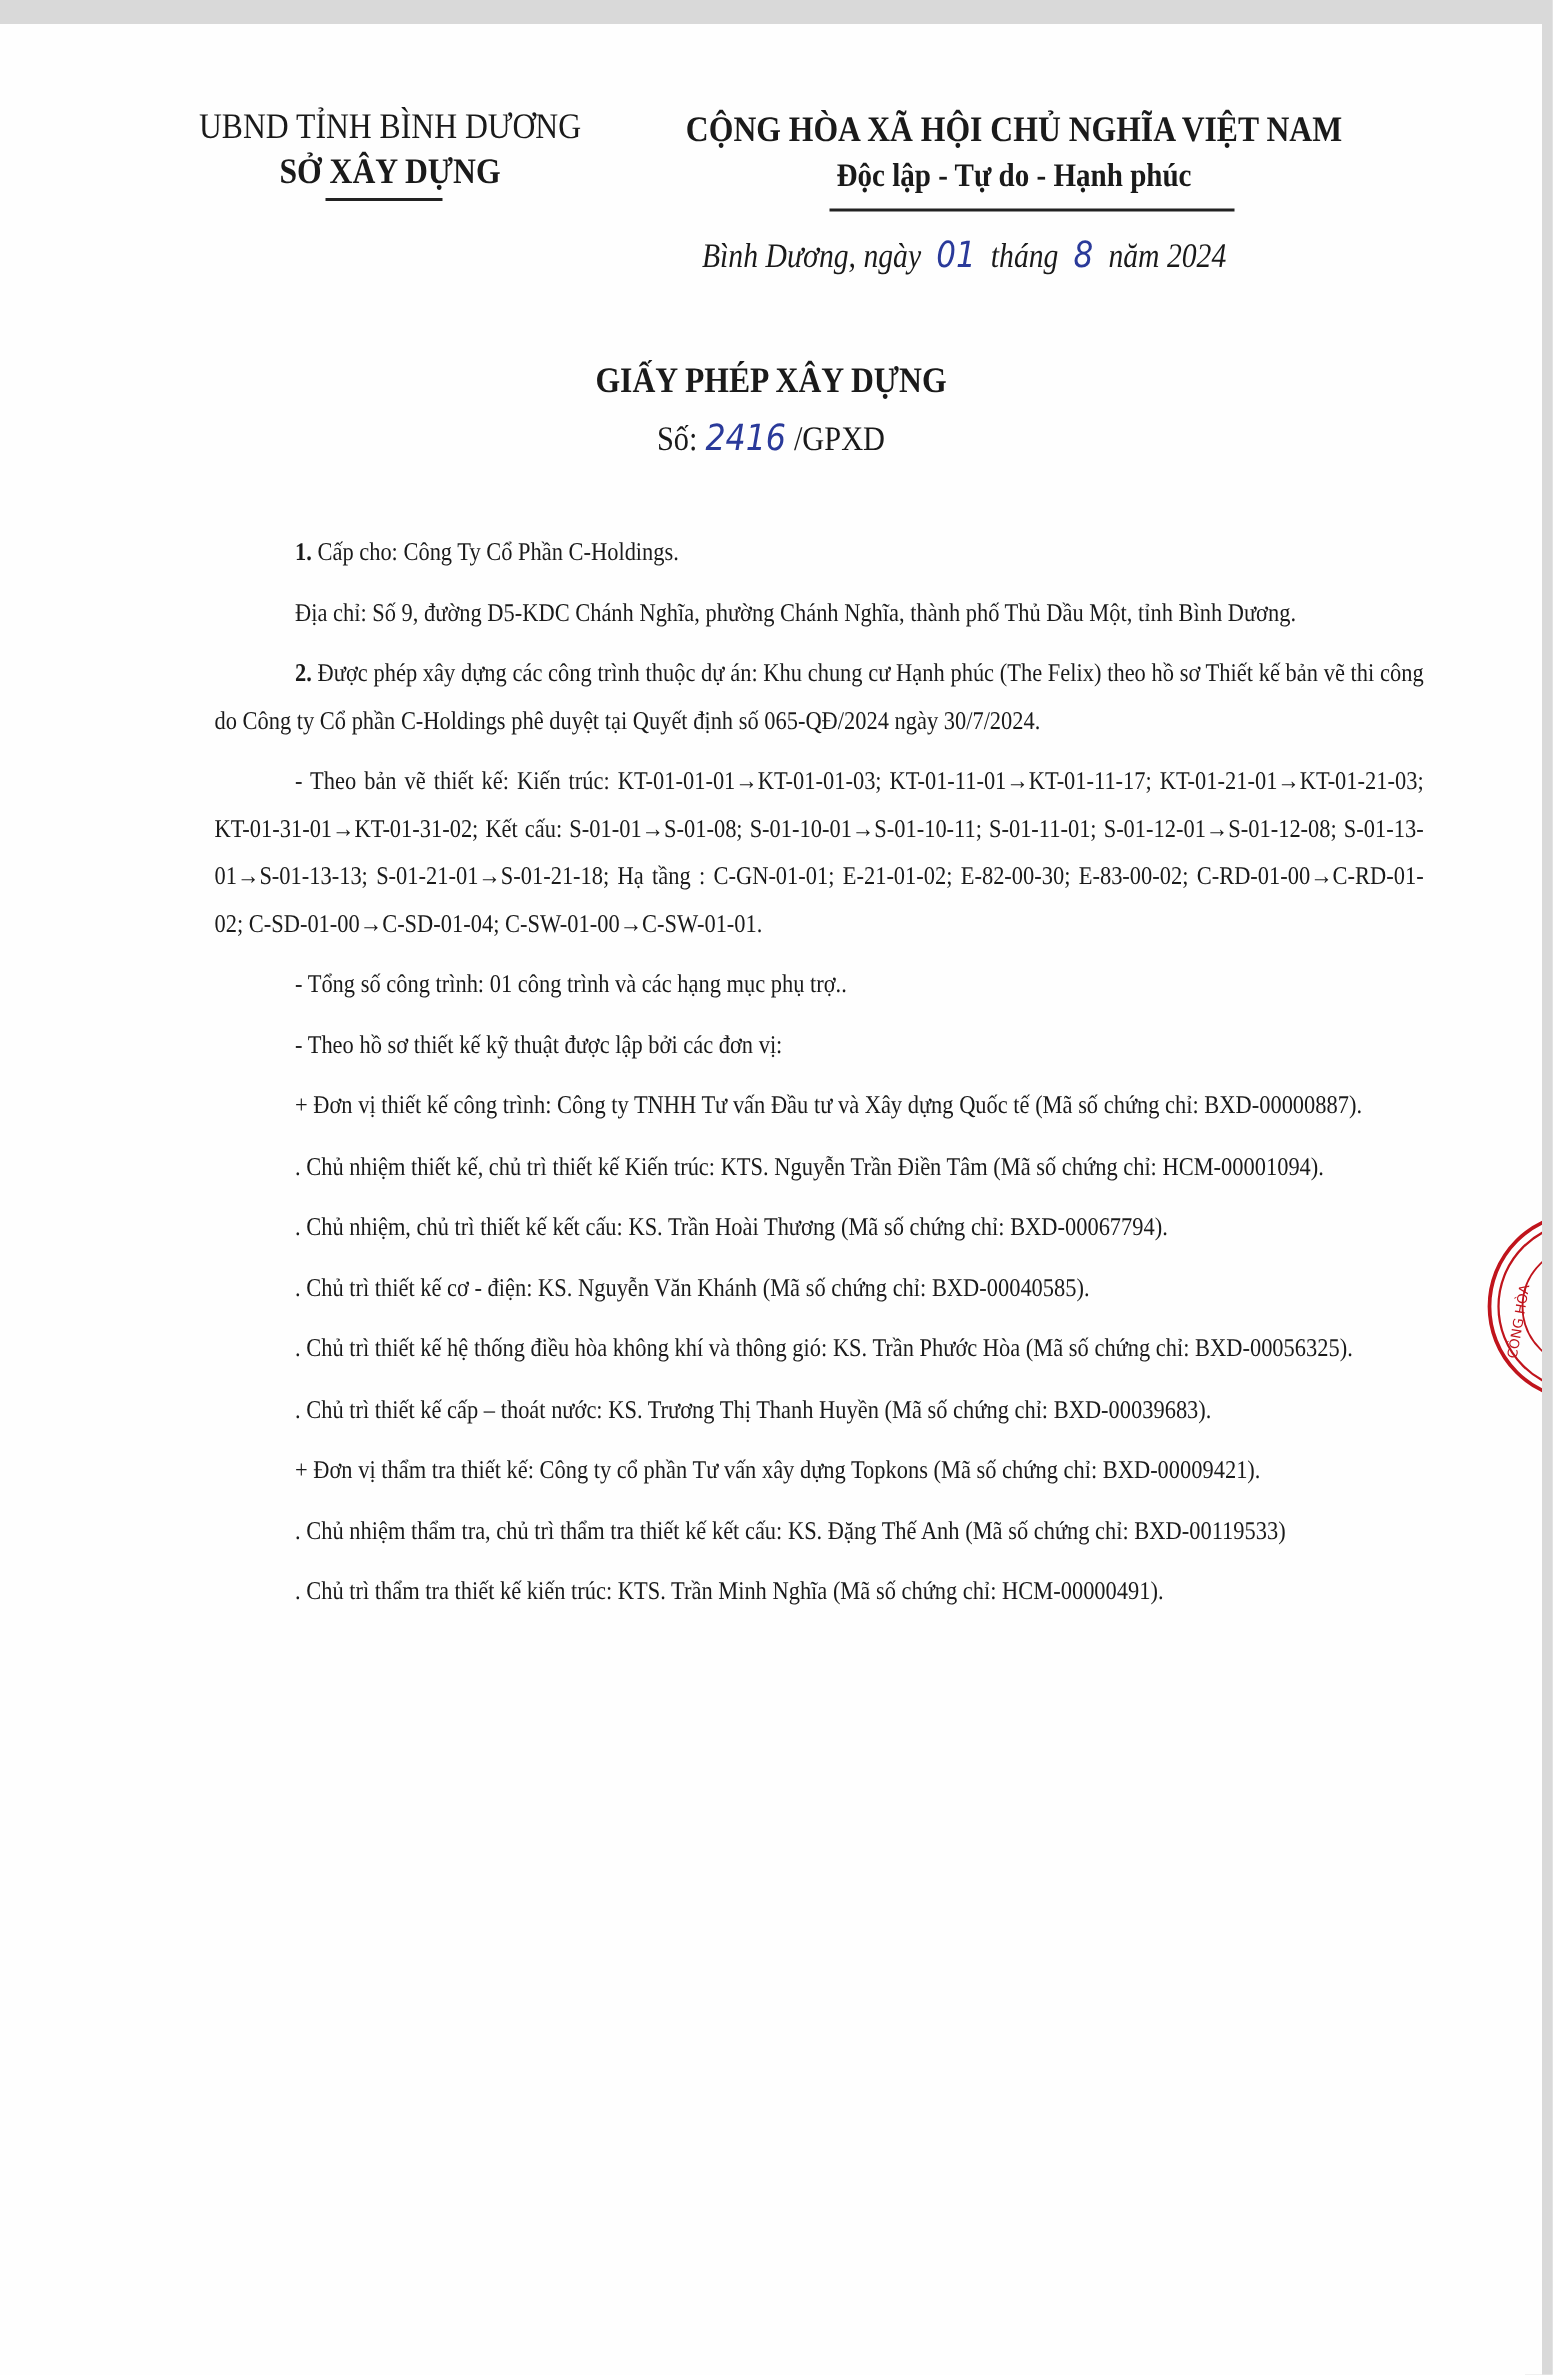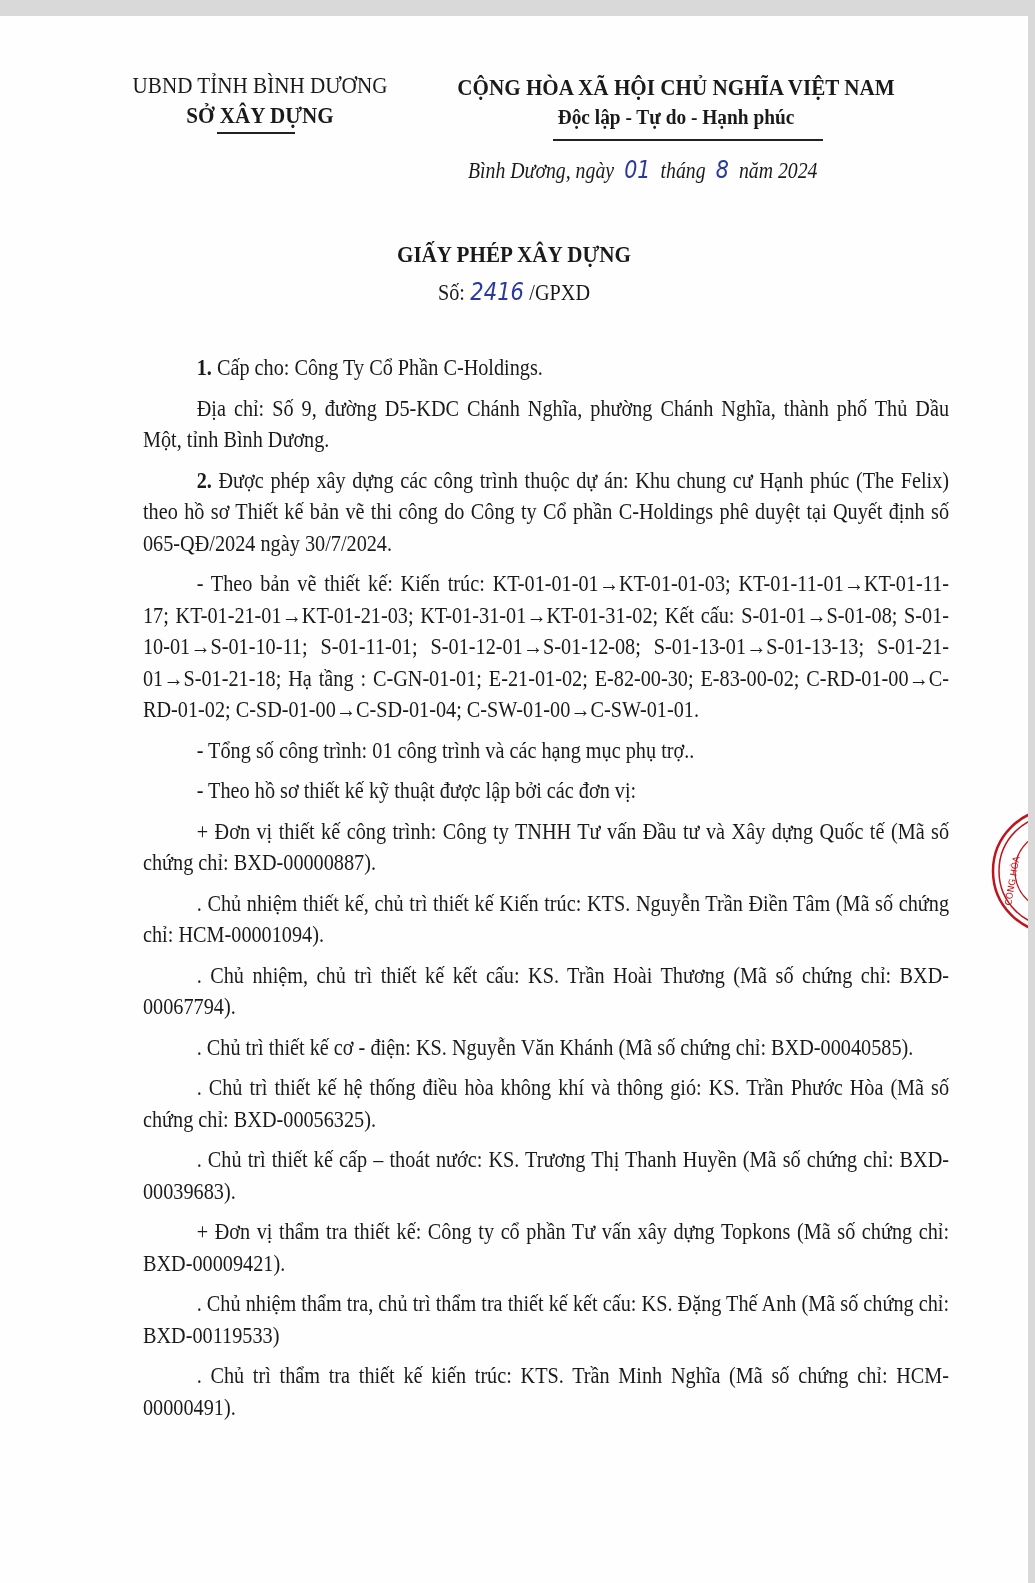--- a/index.html
+++ b/index.html
@@ -81,21 +81,21 @@
       font-size: 23px;
       transform: scaleX(0.88);
     }
 
     
     .body {
       position: absolute;
       left: 143px;
       top: 336px;
       width: 806px;
-      font-size: 23px;
+      font-size: 17px;
       line-height: 31.5px;
     }
     .para {
       margin: 0 0 9px 0;
       text-indent: 0;
       text-align: justify;
       white-space: normal;
       font-stretch: condensed;
     }
     .para.indent { text-indent: 61px; }

